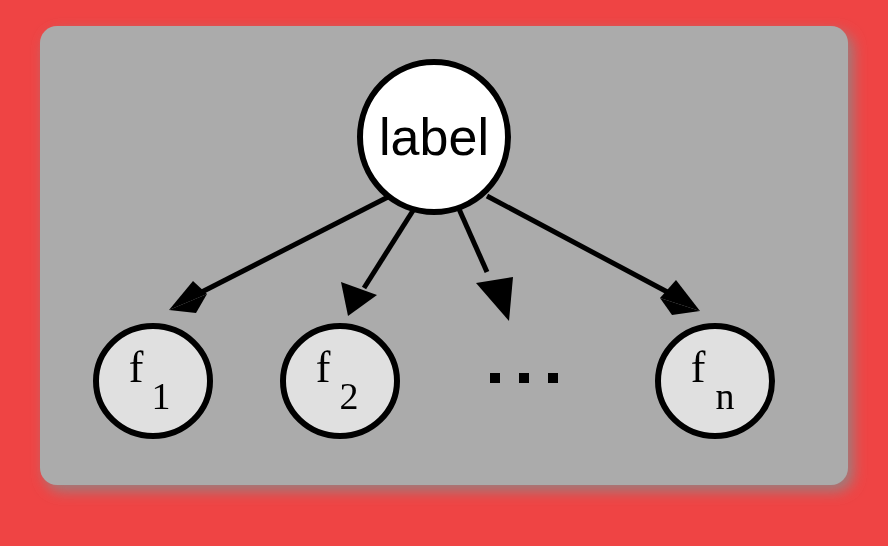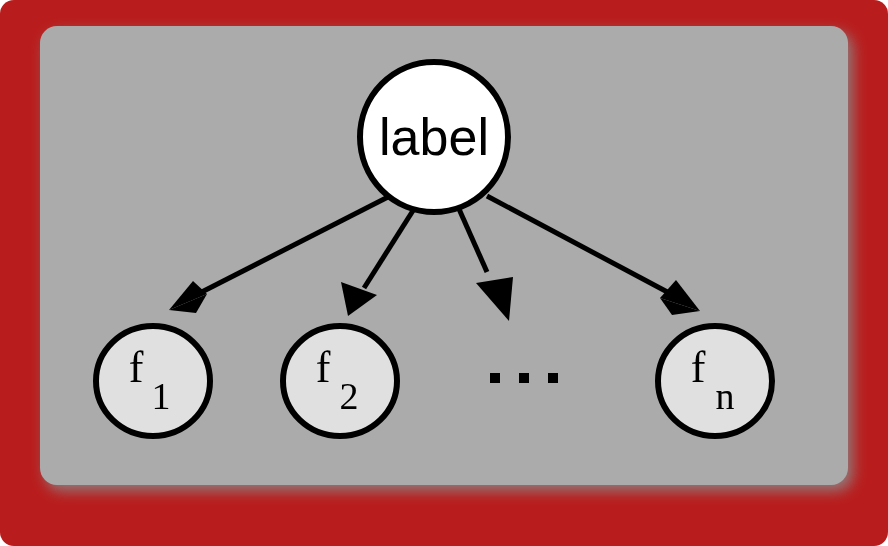--- a/index.html
+++ b/index.html
@@ -10,22 +10,21 @@
   body {
     width: 888px;
     height: 546px;
     font-family: "Liberation Sans", sans-serif;
     overflow: hidden;
   }
   #canvas {
     position: relative;
     width: 888px;
     height: 546px;
-    background: #b91c1c;
-    border-radius: 14px;
+    background: #ef4444;
   }
   #diagram-svg {
     position: absolute;
     left: 0;
     top: 0;
     display: block;
   }
   .node-label-text {
     font-family: "Liberation Sans", sans-serif;
     font-size: 52px;

